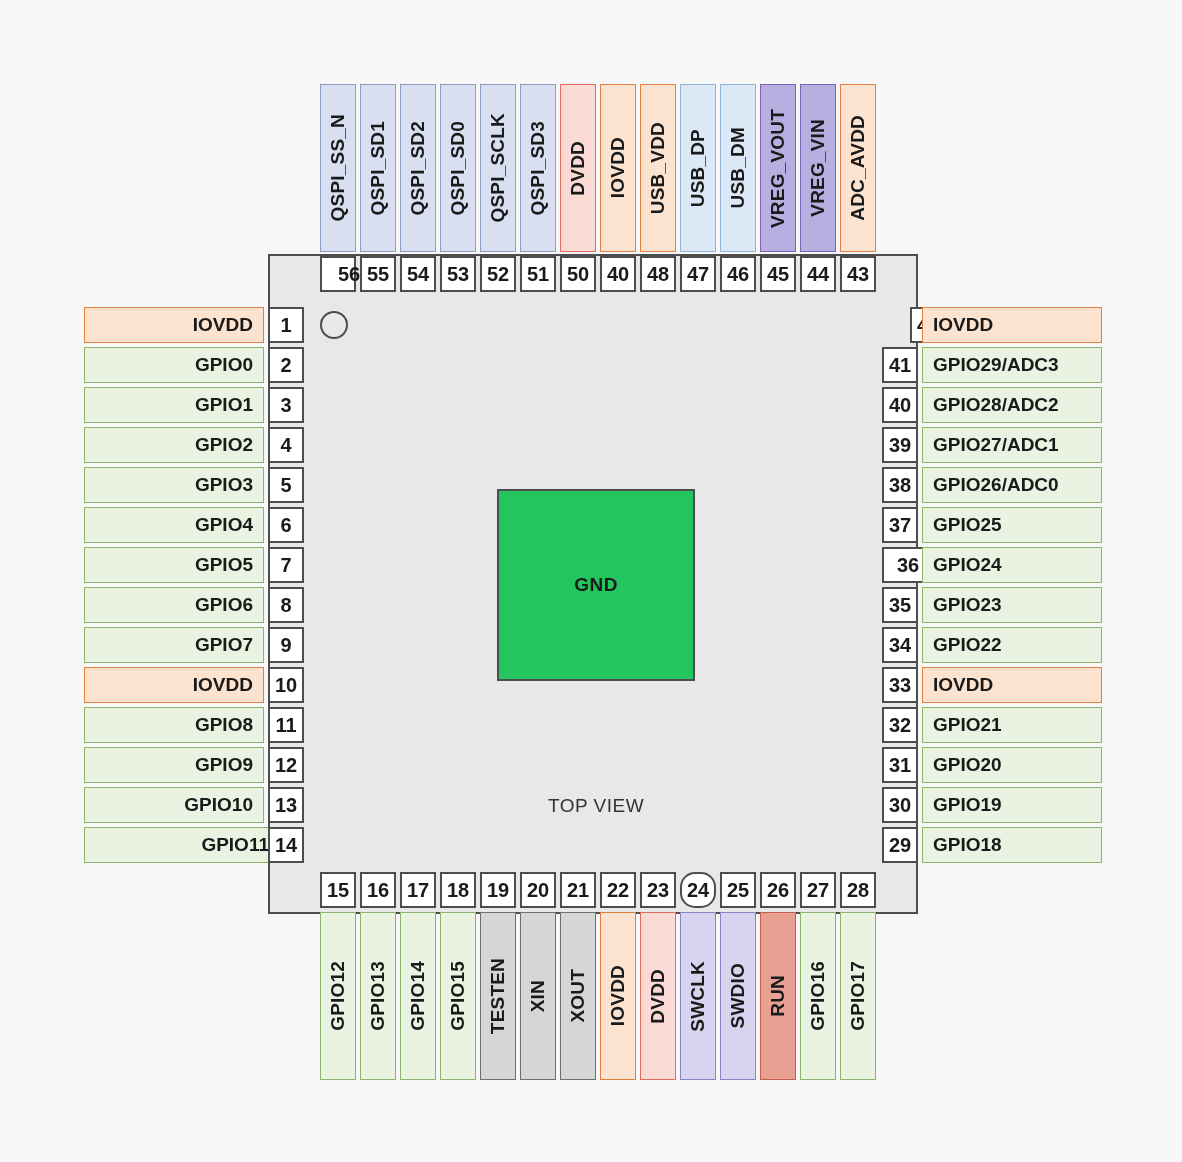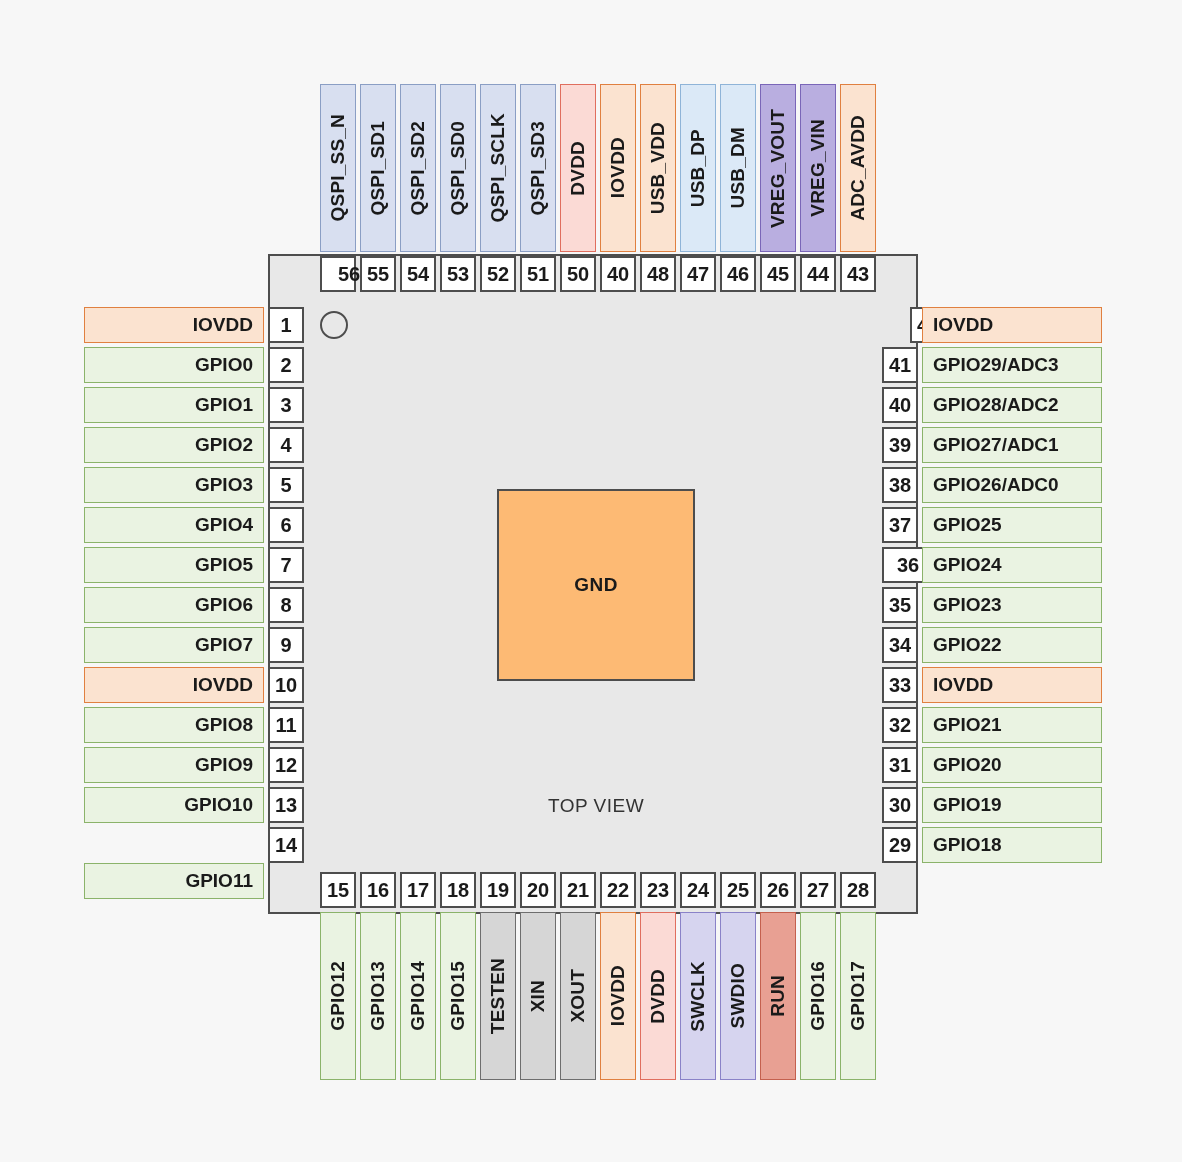--- a/index.html
+++ b/index.html
@@ -55,21 +55,21 @@
     border-radius: 50%;
     box-sizing: border-box;
     background: #e8e8e8;
   }
   .gnd-pad {
     position: absolute;
     left: 497px;
     top: 489px;
     width: 198px;
     height: 192px;
-    background: #fdba74;
+    background: #22c55e;
     border: 2px solid #4d4d4d;
     box-sizing: border-box;
     display: flex;
     align-items: center;
     justify-content: center;
     font-size: 19px;
     font-weight: bold;
     letter-spacing: 0.5px;
   }
   .topview-label {
@@ -179,21 +179,21 @@
       <div class="sidelabel left c-gpio" style="left: 84px; top: 627px; width: 180px;">GPIO7</div>
       <div class="num" style="left: 268px; top: 627px; width: 36px; height: 36px;">9</div>
       <div class="sidelabel left c-io" style="left: 84px; top: 667px; width: 180px;">IOVDD</div>
       <div class="num" style="left: 268px; top: 667px; width: 36px; height: 36px;">10</div>
       <div class="sidelabel left c-gpio" style="left: 84px; top: 707px; width: 180px;">GPIO8</div>
       <div class="num" style="left: 268px; top: 707px; width: 36px; height: 36px;">11</div>
       <div class="sidelabel left c-gpio" style="left: 84px; top: 747px; width: 180px; padding-left: 37px;">GPIO9</div>
       <div class="num" style="left: 268px; top: 747px; width: 36px; height: 36px;">12</div>
       <div class="sidelabel left c-gpio" style="left: 84px; top: 787px; width: 180px;">GPIO10</div>
       <div class="num" style="left: 268px; top: 787px; width: 36px; height: 36px;">13</div>
-      <div class="sidelabel left c-gpio" style="left: 84px; top: 827px; width: 180px; margin-top: 36px;">GPIO11</div>
+      <div class="sidelabel left c-gpio" style="left: 84px; top: 827px; width: 196px;">GPIO11</div>
       <div class="num" style="left: 268px; top: 827px; width: 36px; height: 36px;">14</div>
     </div>
   <div id="right-group">
       <div class="num" style="left: 882px; top: 307px; width: 36px; height: 36px; margin-left: 28px;">42</div>
       <div class="sidelabel right c-io" style="left: 922px; top: 307px; width: 180px;">IOVDD</div>
       <div class="num" style="left: 882px; top: 347px; width: 36px; height: 36px;">41</div>
       <div class="sidelabel right c-gpio" style="left: 922px; top: 347px; width: 180px;">GPIO29/ADC3</div>
       <div class="num" style="left: 882px; top: 387px; width: 36px; height: 36px;">40</div>
       <div class="sidelabel right c-gpio" style="left: 922px; top: 387px; width: 180px;">GPIO28/ADC2</div>
       <div class="num" style="left: 882px; top: 427px; width: 36px; height: 36px;">39</div>
@@ -307,21 +307,21 @@
         <span>XOUT</span>
       </div>
       <div class="num" style="left: 600px; top: 872px; width: 36px; height: 36px;">22</div>
       <div class="vlabel bottom c-io" style="left: 600px; top: 912px; height: 168px;">
         <span>IOVDD</span>
       </div>
       <div class="num" style="left: 640px; top: 872px; width: 36px; height: 36px;">23</div>
       <div class="vlabel bottom c-dvdd" style="left: 640px; top: 912px; height: 168px;">
         <span>DVDD</span>
       </div>
-      <div class="num" style="left: 680px; top: 872px; width: 36px; height: 36px;">24</div>
+      <div class="num" style="left: 680px; top: 872px; width: 36px; height: 36px; border-radius: 15px;">24</div>
       <div class="vlabel bottom c-swd" style="left: 680px; top: 912px; height: 168px;">
         <span>SWCLK</span>
       </div>
       <div class="num" style="left: 720px; top: 872px; width: 36px; height: 36px;">25</div>
       <div class="vlabel bottom c-swd" style="left: 720px; top: 912px; height: 168px;">
         <span>SWDIO</span>
       </div>
       <div class="num" style="left: 760px; top: 872px; width: 36px; height: 36px;">26</div>
       <div class="vlabel bottom c-run" style="left: 760px; top: 912px; height: 168px;">
         <span>RUN</span>

